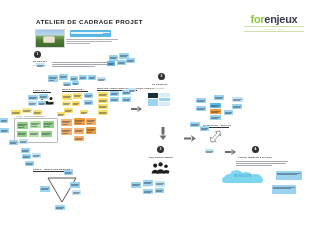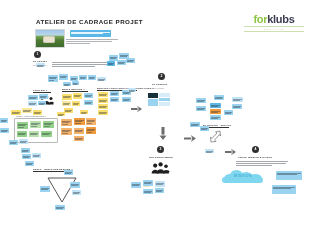--- a/index.html
+++ b/index.html
@@ -144,21 +144,21 @@
   .crown{position:absolute;}
 </style>
 </head>
 <body>
 
 <div id="board">
 
   <div class="abs board-title">ATELIER DE CADRAGE PROJET</div>
 
   <div class="abs logo">
-    <div class="logo-word"><span class="logo-for">for</span><span class="logo-klubs">klubs</span></div>
+    <div class="logo-word"><span class="logo-for">for</span><span class="logo-klubs">enjeux</span></div>
     <div class="logo-sub">CREATIVE</div>
   </div>
 
   <div class="abs photo"></div>
 
   <div class="abs banner">
     <div class="lines">
         <i></i>
         <i></i>
       </div>

